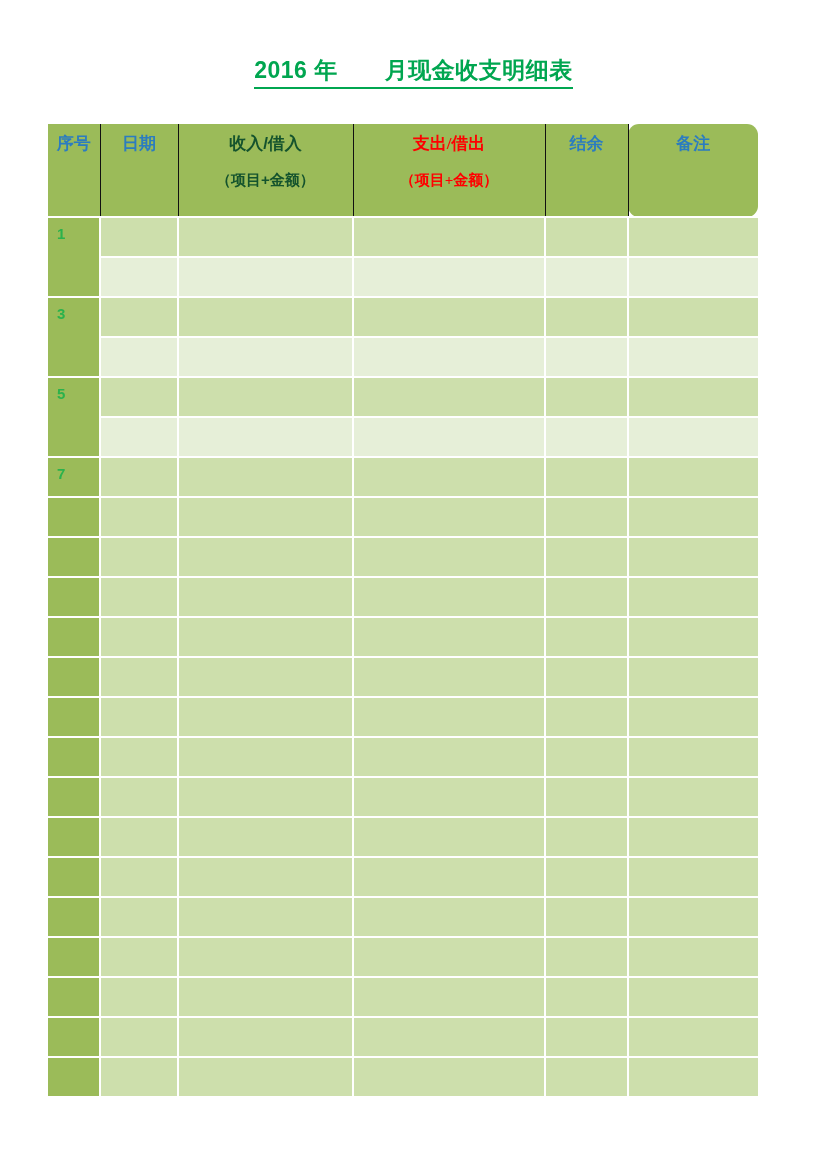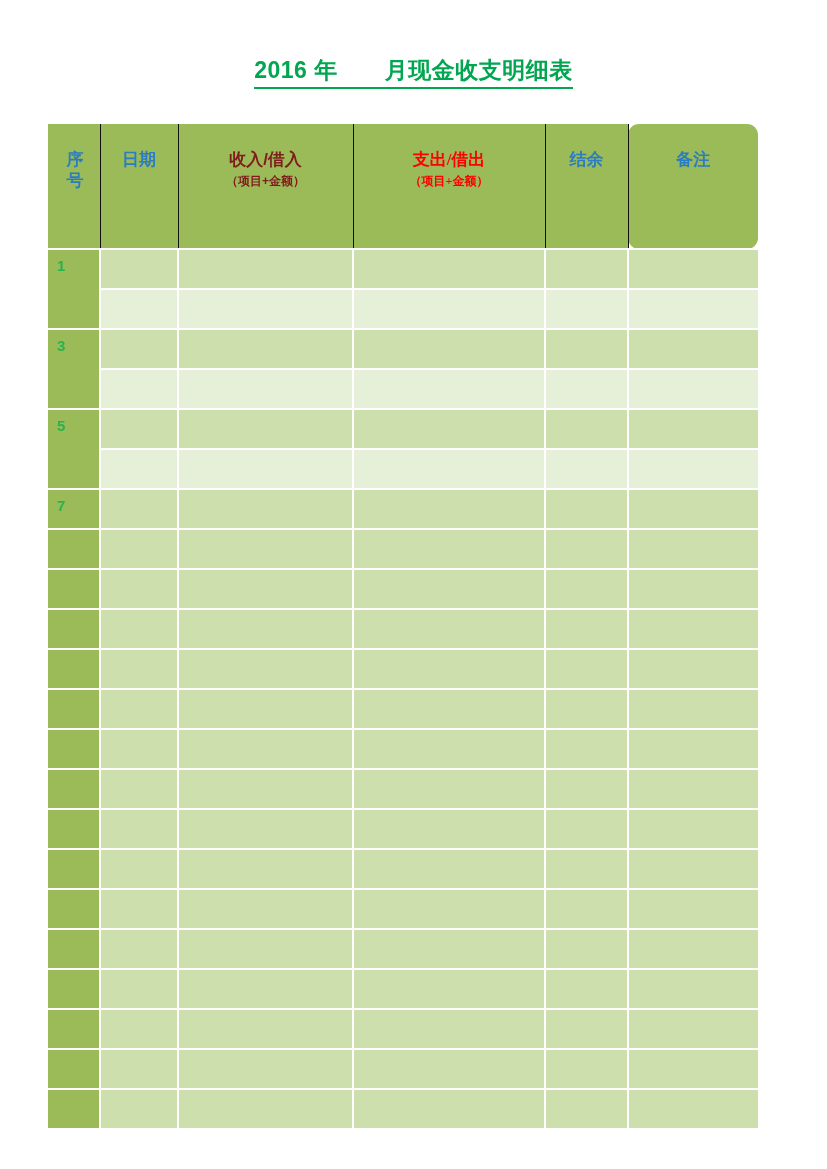--- a/index.html
+++ b/index.html
@@ -58,53 +58,52 @@
   table.cash-table col.c-income { width: 175px; }
   table.cash-table col.c-expense{ width: 192px; }
   table.cash-table col.c-balance{ width: 83px; }
   table.cash-table col.c-remark { width: 130px; }
 
   
   thead th {
     background: #9BBB59;
     height: 92px;
     vertical-align: top;
-    padding: 16px;
+    padding: 0;
     border-left: 1.6px solid #111111;
     border-right: 1.6px solid #111111;
     border-top: none;
     border-bottom: none;
     font-weight: normal;
-    text-align: right;
   }
   thead th:first-child { border-left: none; }
   thead th:last-child  { border-right: none; border-radius: 11px; }
 
   .hd-inner {
     height: 92px;
     display: flex;
     flex-direction: column;
     align-items: center;
     justify-content: flex-start;
     padding-top: 9px;
     box-sizing: border-box;
   }
   .hd-main {
     font-size: 17px;
     font-weight: bold;
     line-height: 1.25;
   }
   .hd-sub {
-    font-size: 12px;
+    font-size: 15px;
     font-weight: bold;
-    margin-top: 4px;
+    margin-top: 17px;
     line-height: 1.2;
   }
   .hd-blue  { color: #2B7CC0; }
-  .hd-green { color: #7f1d1d; }
+  .hd-green { color: #14532d; }
   .hd-red   { color: #FF0000; font-family: Liberation Serif, serif; }
 
   
   tbody td {
     height: 40px;
     padding: 0;
     border: 2px solid #ffffff;
     box-sizing: border-box;
   }
   td.seq {

